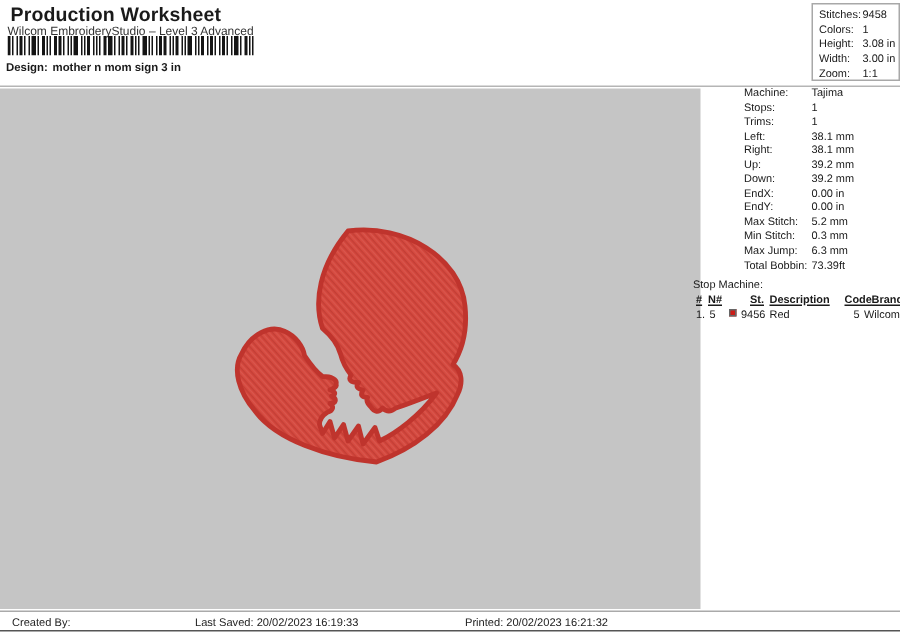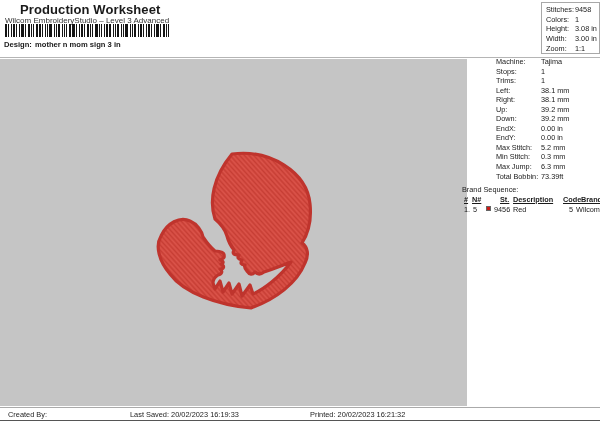--- a/index.html
+++ b/index.html
@@ -1,21 +1,21 @@
 <!DOCTYPE html>
 <html><head>
 <meta charset="utf-8">
 <style>
   * { margin:0; padding:0; box-sizing:border-box; }
   html,body { background:#e8e8e8; }
   .page {
     position:relative; width:600px; height:424px; background:#ffffff;
     font-family:"Liberation Sans", sans-serif; color:#1a1a1a; overflow:hidden;
   }
-  .title { position:absolute; left:20px; top:2px; font-size:13px; font-weight:bold; letter-spacing:0.1px; }
+  .title { position:absolute; left:7px; top:2px; font-size:13px; font-weight:bold; letter-spacing:0.1px; }
   .subtitle { position:absolute; left:5px; top:16px; font-size:8px; color:#333; }
   .barcode { position:absolute; left:5px; top:24px; width:170px; height:13px; display:flex; align-items:stretch; overflow:hidden; }
   .barcode .bar { background:#141414; height:100%; flex:none; }
   .meta-row { position:absolute; font-size:7.6px; }
   .meta-lbl { position:absolute; left:4px; }
   .meta-val { position:absolute; left:35px; }
   .hrule { position:absolute; left:0; top:57px; width:600px; border-top:1px solid #b5b5b5; }
 
   .summary-box { position:absolute; left:541px; top:2px; width:59px; height:52px;
     border:1px solid #a8a8a8; padding:2px 0 0 4px; font-size:7.3px; line-height:9.7px; }
@@ -226,21 +226,21 @@
         <span class="lbl">Max Jump:</span>
         <span>6.3 mm</span>
       </div>
     <div class="mrow">
         <span class="lbl">Total Bobbin:</span>
         <span>73.39ft</span>
       </div>
   </div>
 
   <div class="stopseq">
-    <div class="ss-title">Brand Sequence:</div>
+    <div class="ss-title">Stop Machine:</div>
     <span class="hdr" style="left:2px;">#</span>
     <span class="hdr" style="left:10px;">N#</span>
     <span class="hdr" style="left:38px;">St.</span>
     <span class="hdr" style="left:51px;">Description</span>
     <span class="hdr" style="left:101px;text-align:right;">Code</span>
     <span class="hdr" style="left:119px;">Brand</span>
 
     <span class="cell" style="left:2px;">1.</span>
     <span class="cell" style="left:11px;">5</span>
     <span class="swatch" style="background: rgb(204, 27, 22);"></span>

